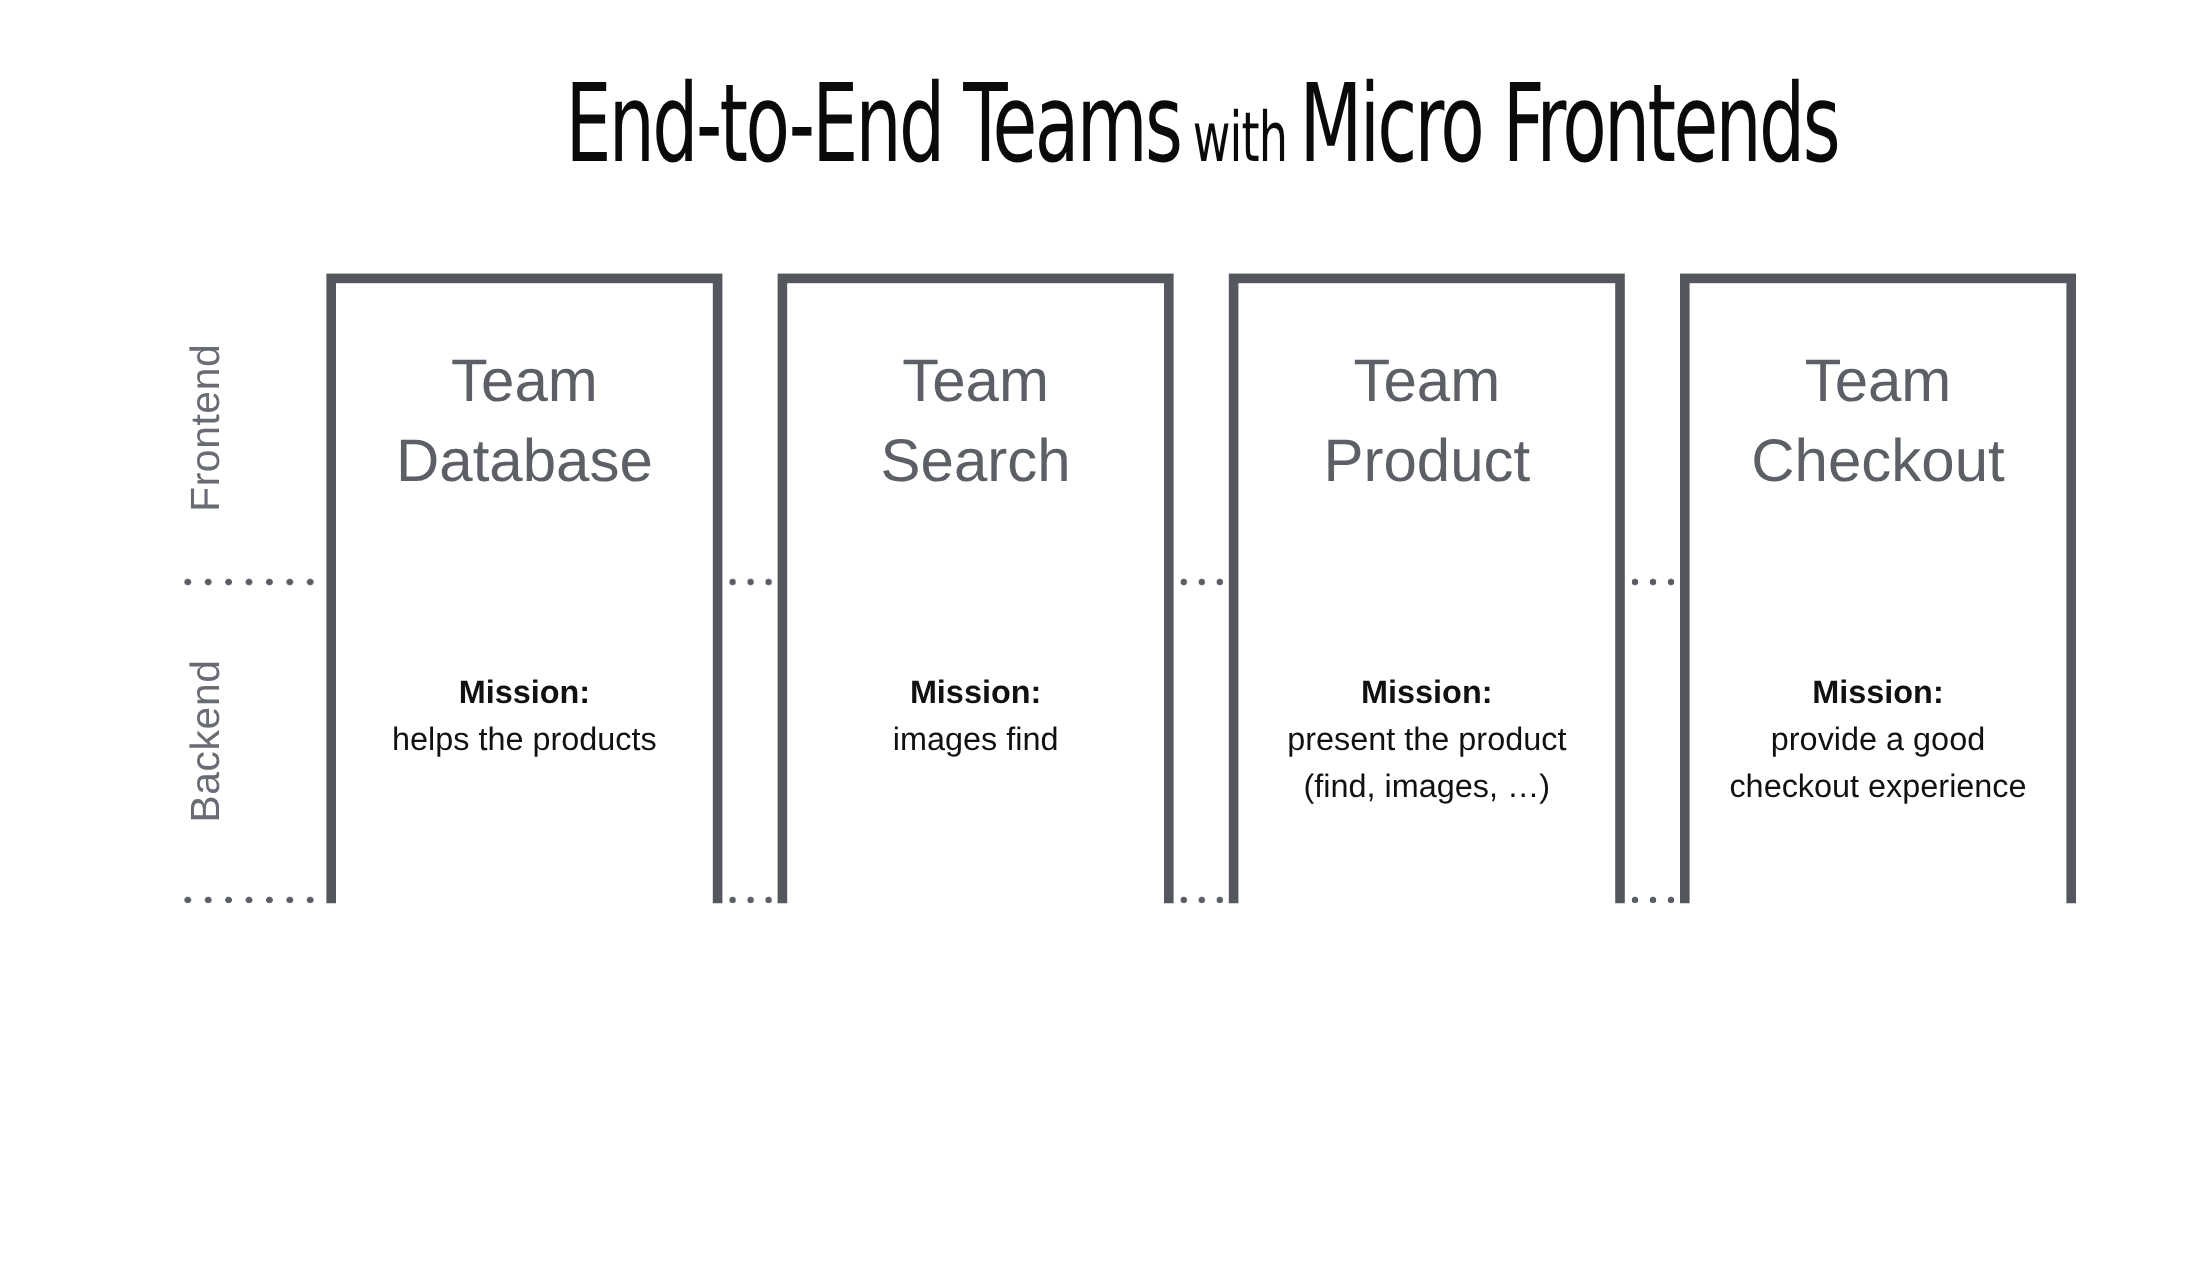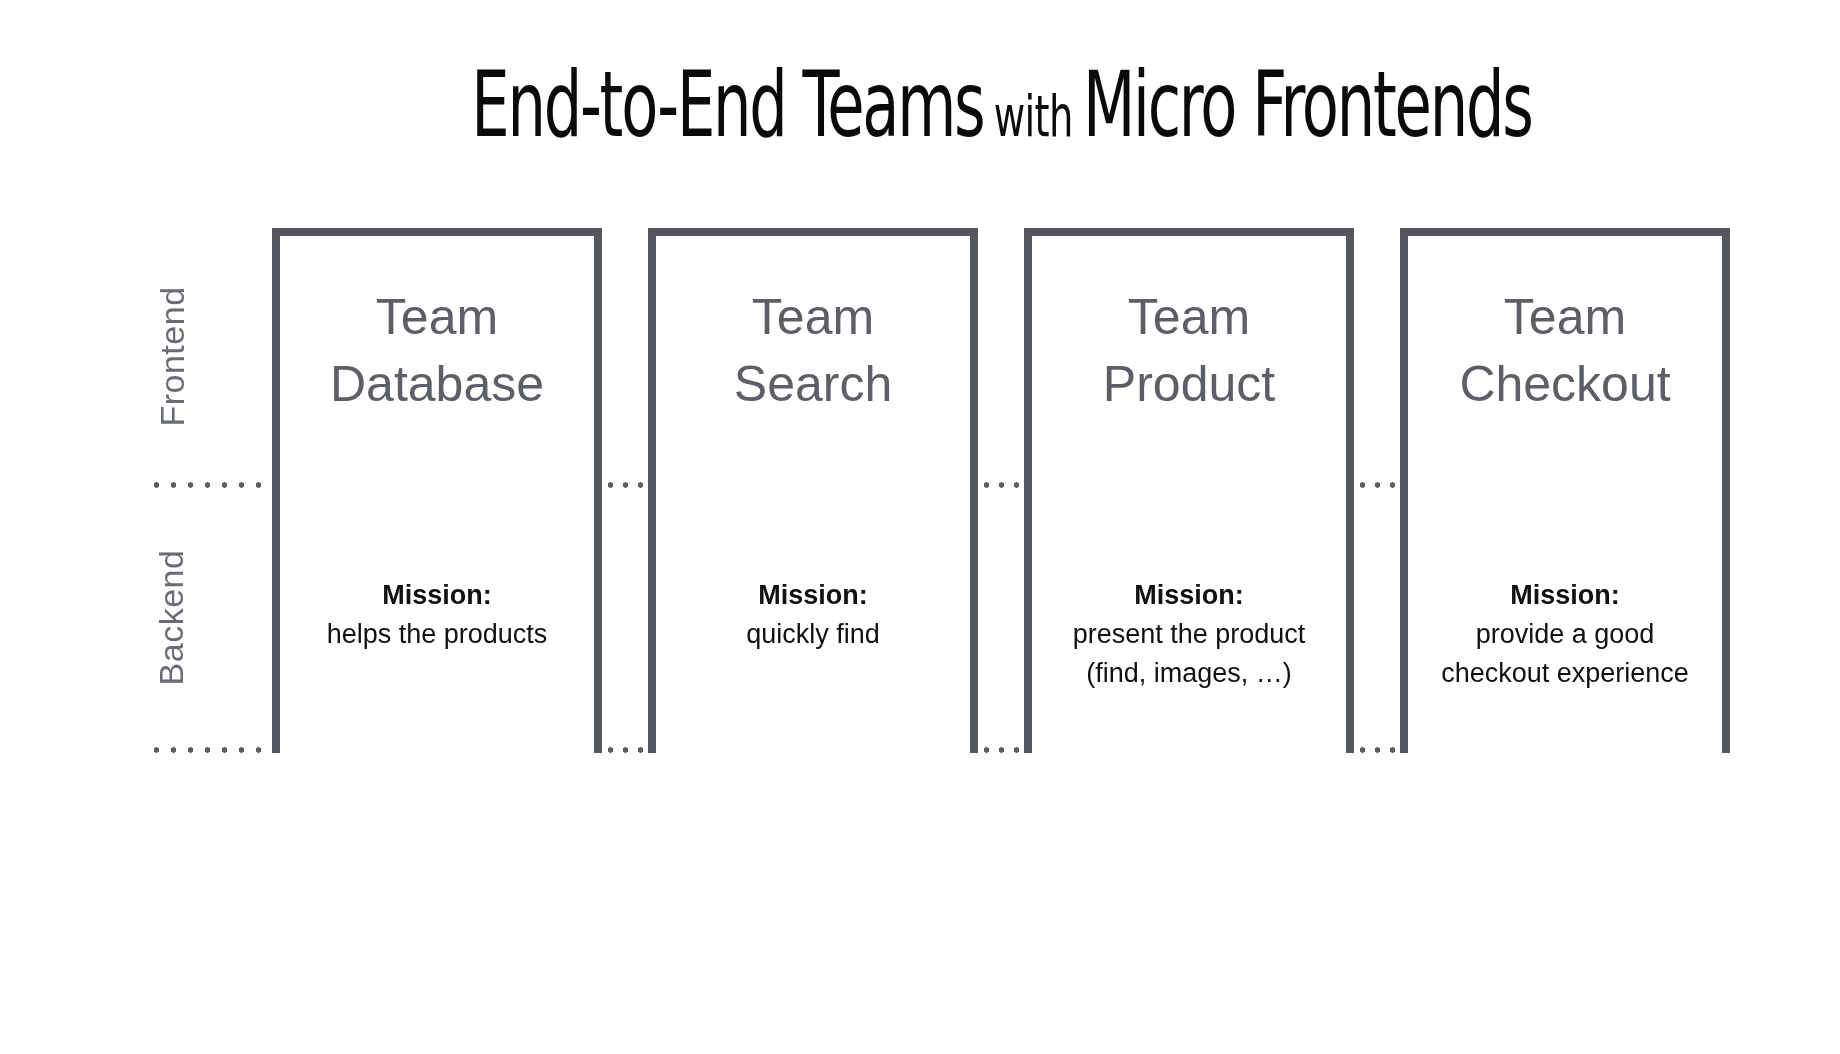--- a/index.html
+++ b/index.html
@@ -26,21 +26,21 @@
   .layer-backend{top:485px;height:265px;}
   .layer-database{top:750px;height:230px;}
 
   
   .team-box{
     position:absolute;top:228px;width:330px;height:752px;box-sizing:border-box;
     border:8px solid #54575D;background:#ffffff;
   }
   .box-1{left:272px;} .box-2{left:648px;} .box-3{left:1024px;} .box-4{left:1400px;}
   .team-name{margin-top:48px;text-align:center;font-size:50px;line-height:67px;color:#5C6066;}
-  .mission{position:absolute;top:322px;left:0;right:0;text-align:center;font-size:27px;line-height:39px;color:#111111;margin-top:18px;}
+  .mission{position:absolute;top:322px;left:0;right:0;text-align:center;font-size:27px;line-height:39px;color:#111111;}
   .mission-label{font-weight:bold;}
 
   
   .dots{
     position:absolute;height:8px;background-repeat:repeat-x;background-position:0 center;
     background-image:radial-gradient(circle,#5A5E64 2.5px,transparent 3px);
   }
   .dots-left{left:148px;width:119px;background-size:17px 8px;}
   .dots-gap{width:44px;background-size:15px 8px;}
   .row-1{top:481px;} .row-2{top:746px;}
@@ -88,21 +88,21 @@
     </div>
   </div>
 
   <div class="team-box box-2">
     <div class="team-name">
       <div>Team</div>
       <div>Search</div>
     </div>
     <div class="mission">
       <div class="mission-label">Mission:</div>
-      <div>quickly find</div>
+      <div>images find</div>
     </div>
   </div>
 
   <div class="team-box box-3">
     <div class="team-name">
       <div>Team</div>
       <div>Product</div>
     </div>
     <div class="mission">
       <div class="mission-label">Mission:</div>

